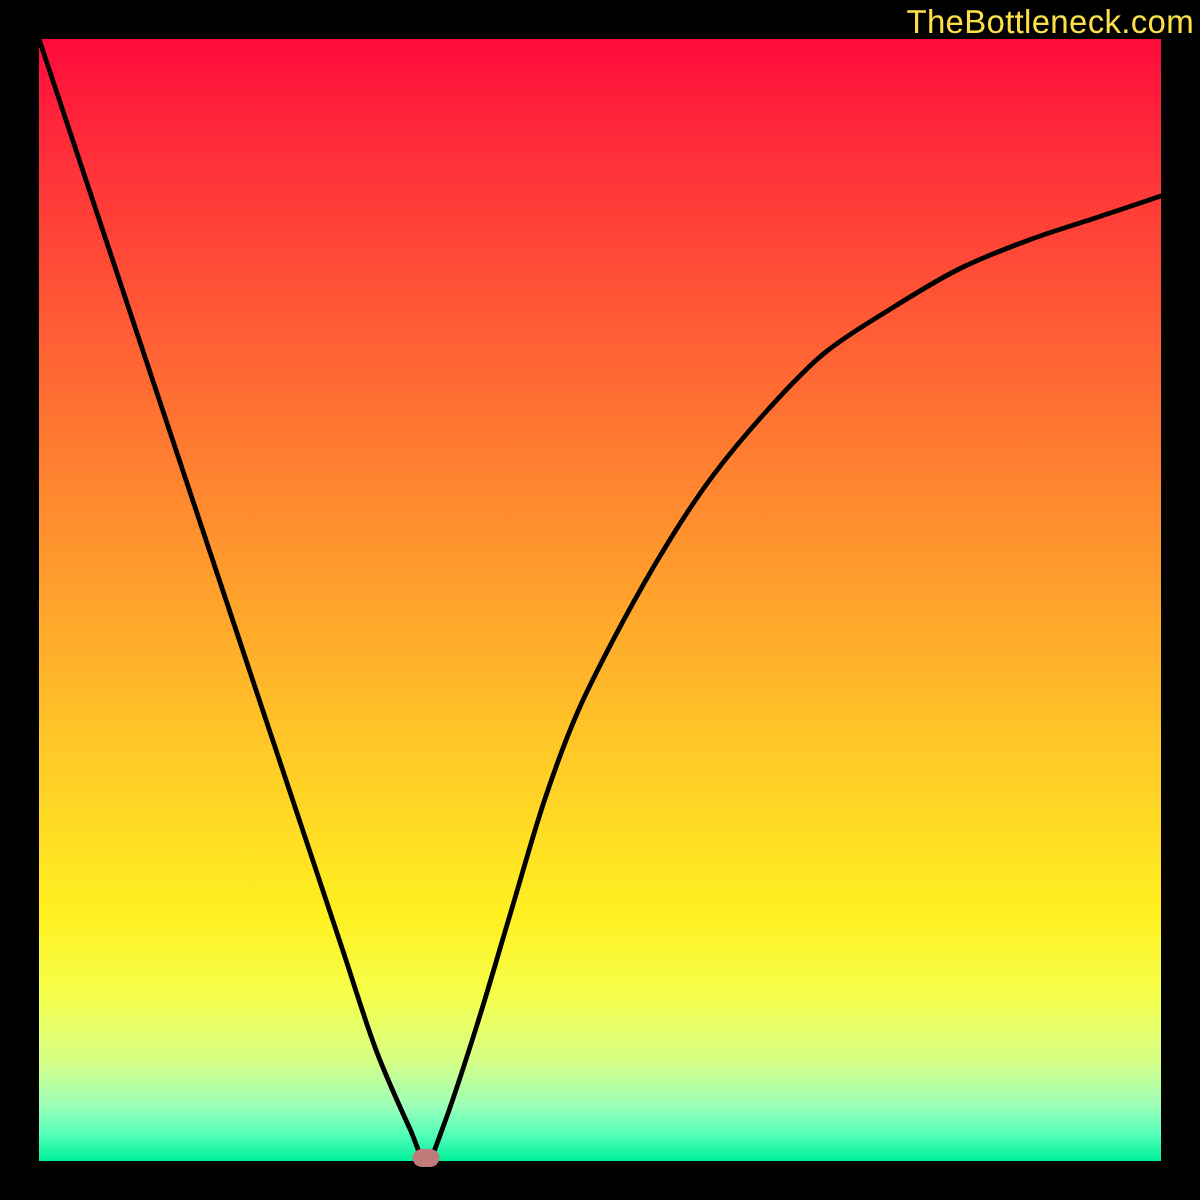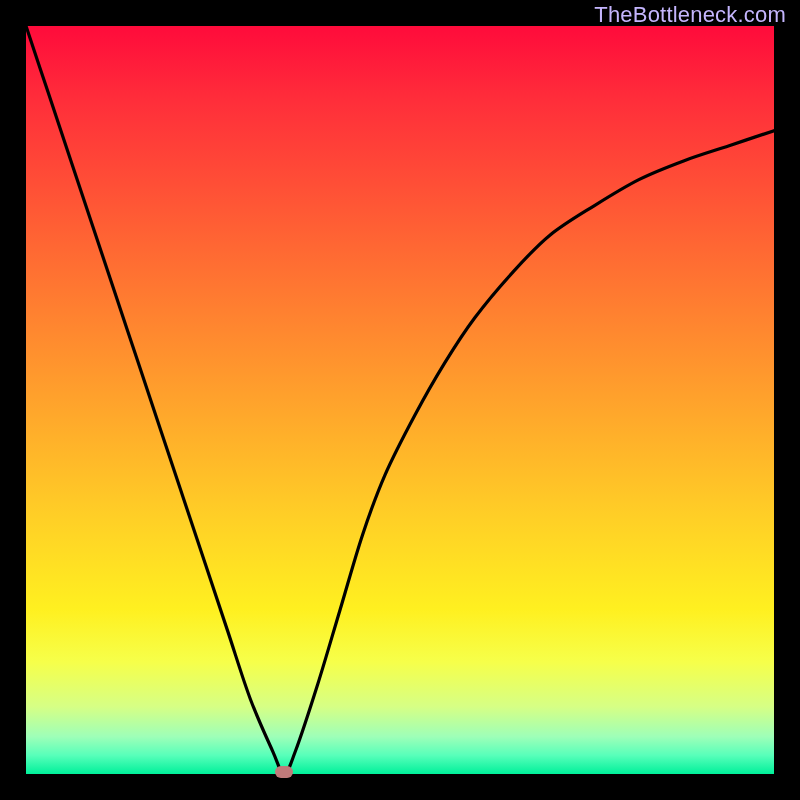--- a/index.html
+++ b/index.html
@@ -37,22 +37,22 @@
       #f6ff4a 85%,
       #d6ff85 91%,
       #9effb8 95%,
       #58ffba 97.5%,
       #00f09a 100%
     );
   }
   .watermark {
     position: absolute;
     top: 2px;
-    right: 14px;
-    color: #c4b5fd;
+    right: 4px;
+    color: #fde047;
     font-size: 22px;
     letter-spacing: 0.2px;
     font-weight: 500;
   }
   svg.curve {
     position: absolute;
     top: 0;
     left: 0;
     width: 748px;
     height: 748px;

